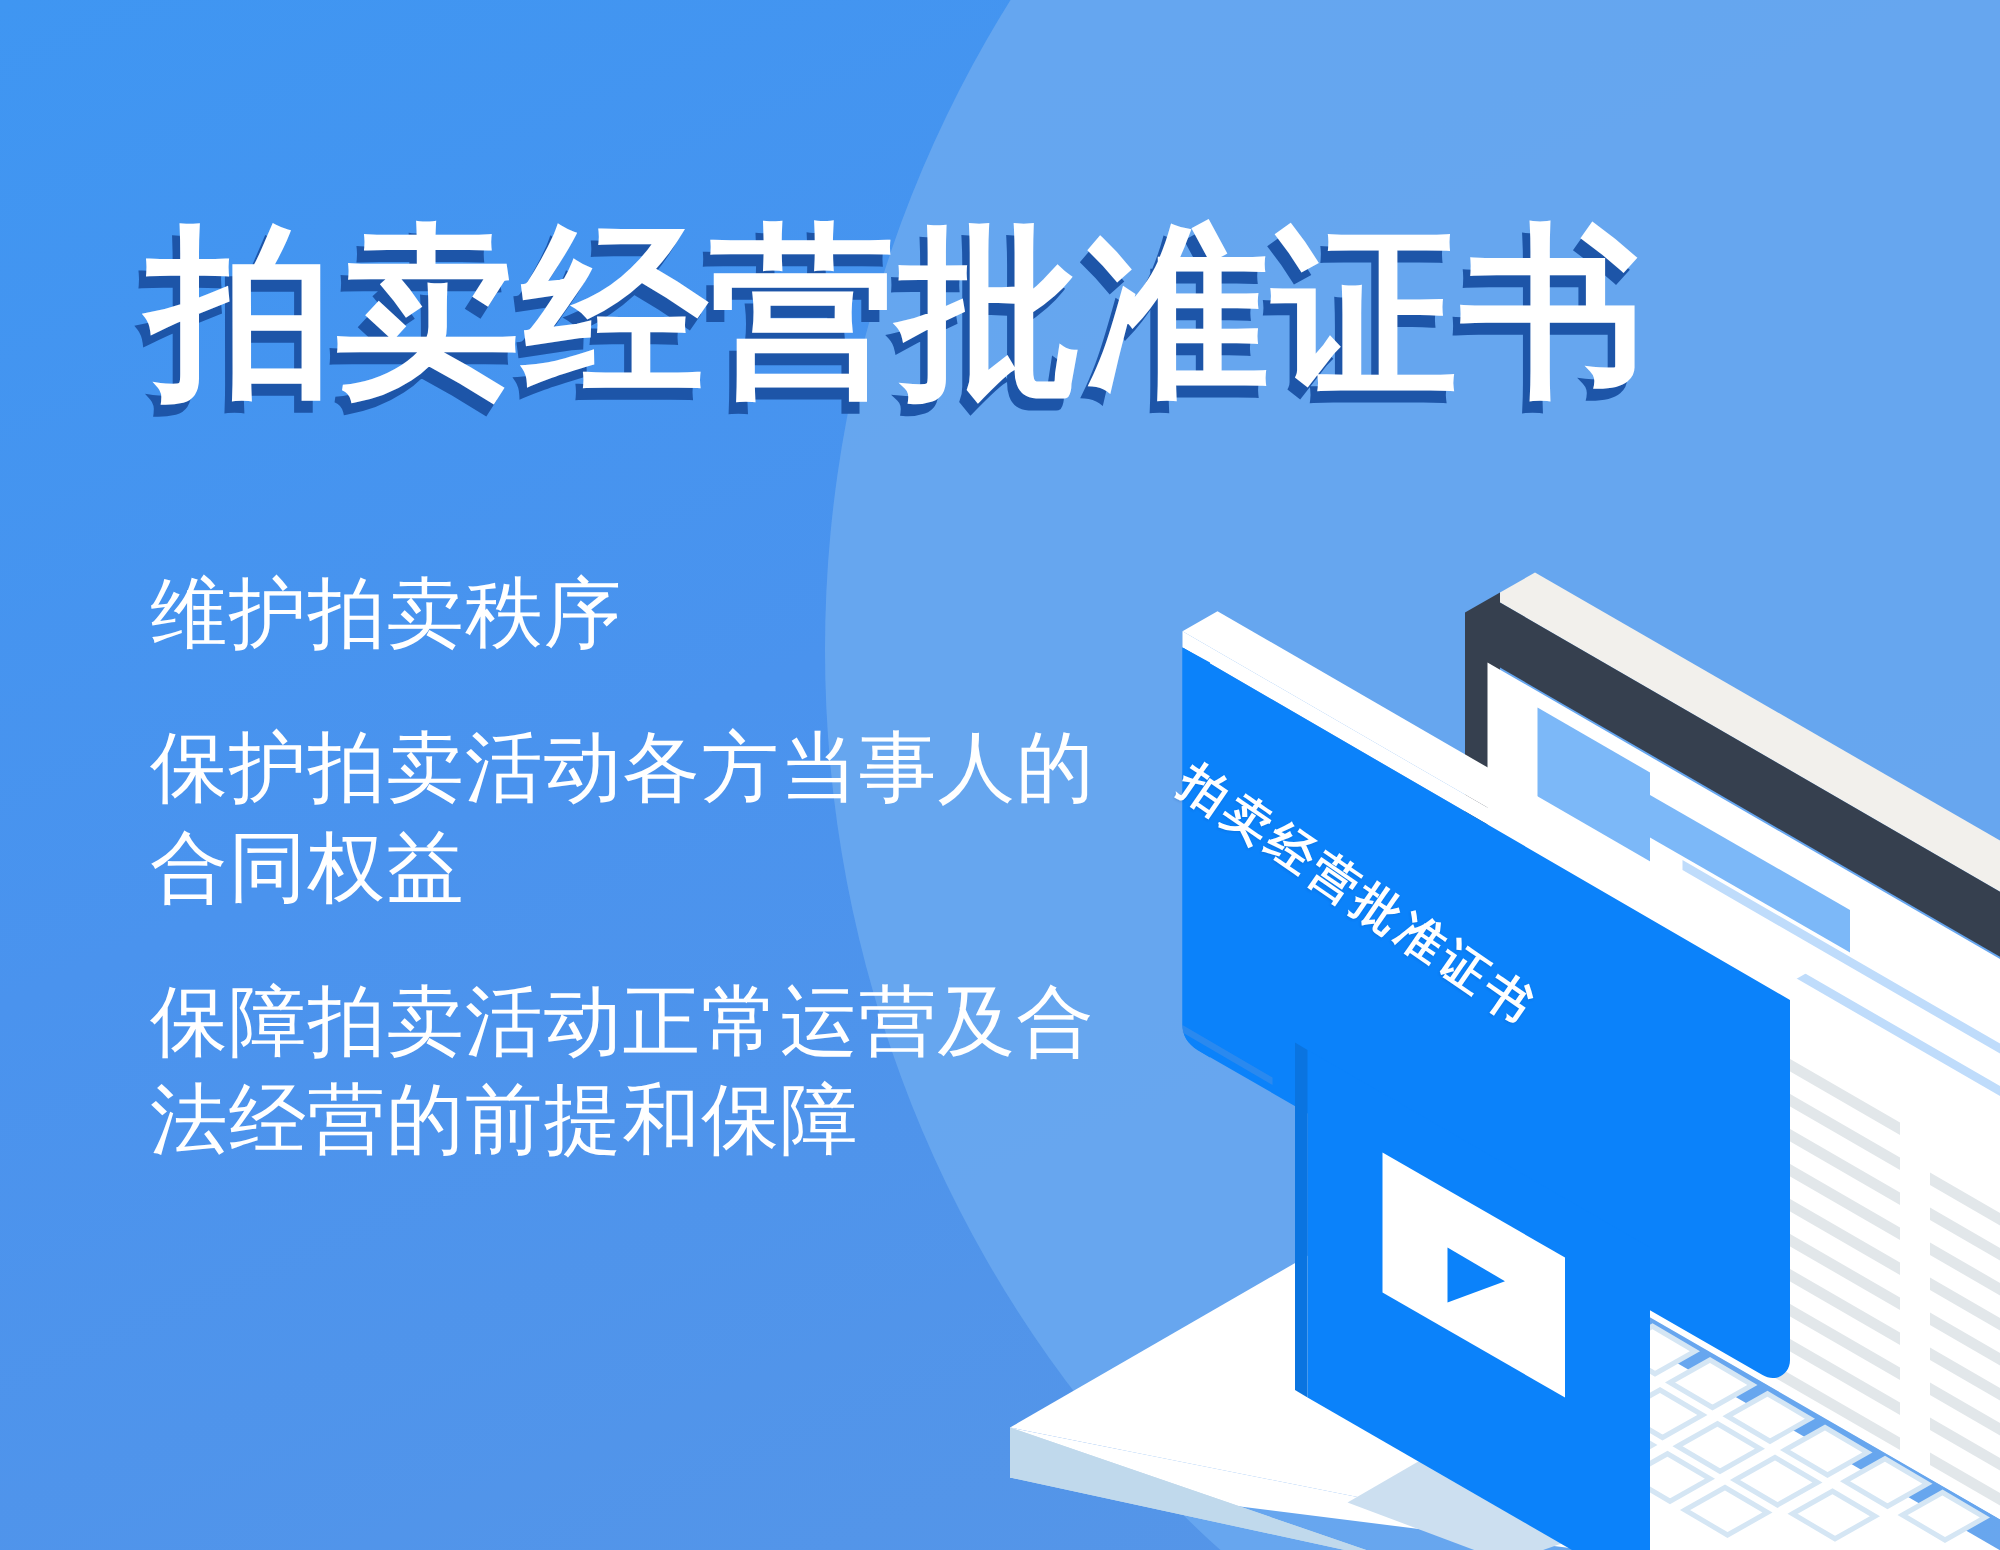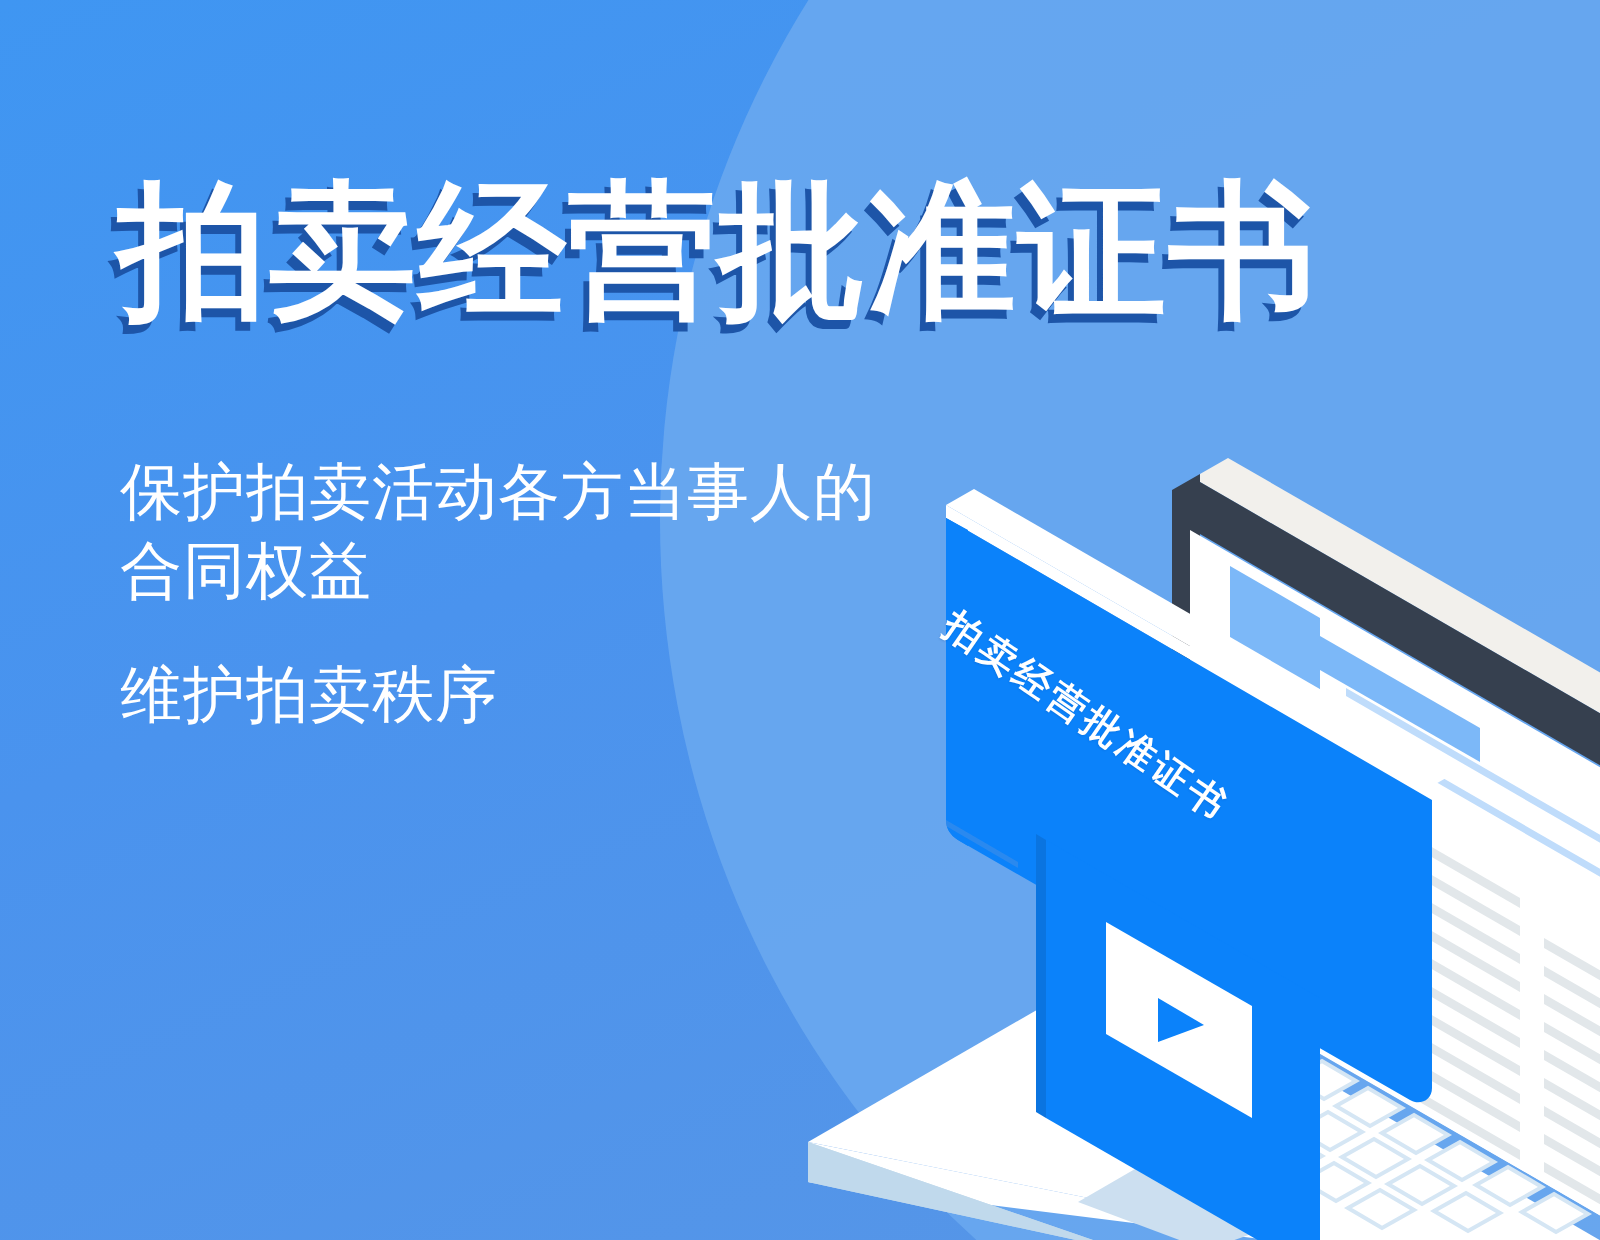--- a/index.html
+++ b/index.html
@@ -218,17 +218,18 @@
       </g>
 
     </svg>
   </div>
 
   <div class="card-label">拍卖经营批准证书</div>
 
   <div class="title">拍卖经营批准证书</div>
 
   <div class="bullets">
+    <p class="bullet">维护拍卖秩序</p>
     <p class="bullet">保护拍卖活动各方当事人的合同权益</p>
-    <p class="bullet">维护拍卖秩序</p>
+    <p class="bullet">保障拍卖活动正常运营及合法经营的前提和保障</p>
   </div>
 
 </div>
 
 </body></html>

